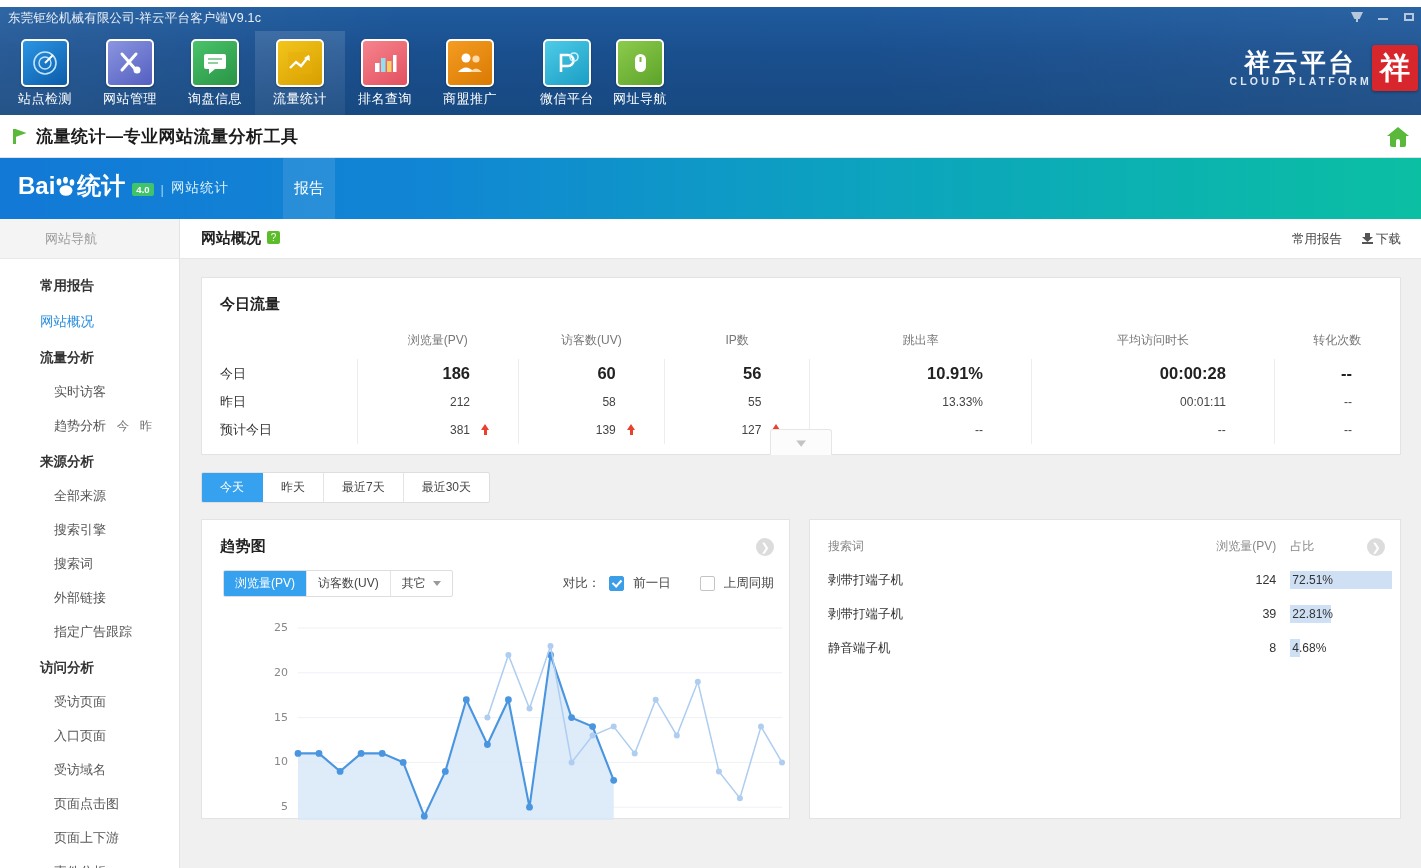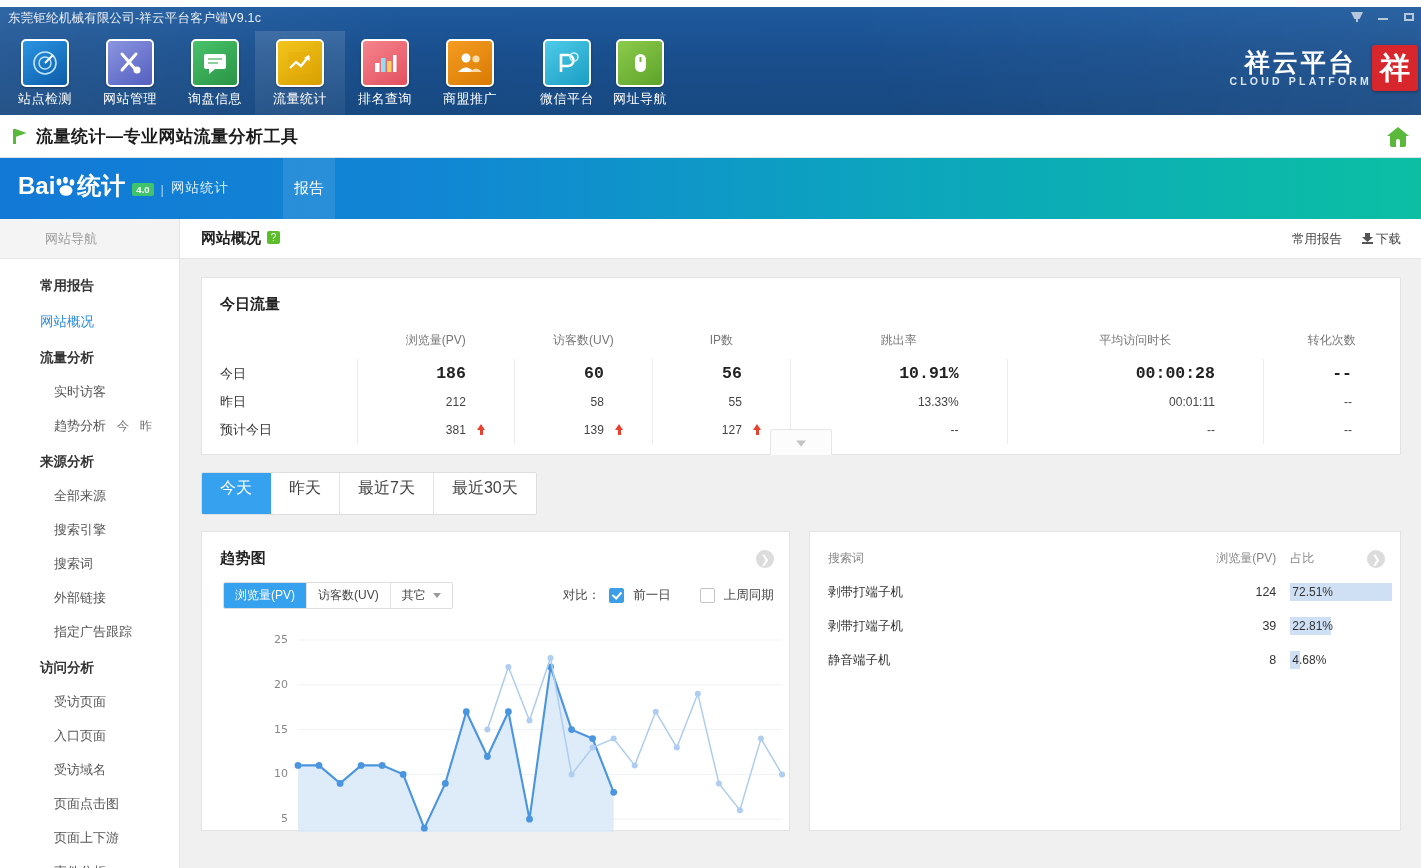--- a/index.html
+++ b/index.html
@@ -148,40 +148,40 @@
   .card-today{width:1200px;position:relative;padding:0 0 10px;}
   .ct-title{font-size:15px;font-weight:bold;color:#222;padding:17px 0 0 18px;}
   table.stats{width:100%;border-collapse:collapse;margin-top:14px;}
   table.stats th{
     font-weight:normal;color:#777;font-size:12px;padding:4px 0 10px;text-align:center;
   }
   table.stats th.lbl{width:155px;}
   table.stats td{padding:5px 0;text-align:right;font-size:12px;color:#444;position:relative;}
   table.stats td.lbl{text-align:left;padding-left:18px;font-size:13px;color:#333;}
   table.stats td.val{padding-right:48px;border-left:1px solid #ededed;}
-  table.stats tr.r1 td.val{font-size:16.5px;font-weight:bold;color:#222;font-family:Liberation Mono, monospace;}
+  table.stats tr.r1 td.val{font-size:16.5px;font-weight:bold;color:#222;font-family:Liberation Sans, sans-serif;}
   table.stats tr.r1 td.lbl{}
   .arrow-up{
     position:absolute;right:28px;top:50%;margin-top:-6px;width:9px;height:11px;
   }
   .arrow-up .h{position:absolute;left:0;top:0;width:0;height:0;border-left:4.5px solid transparent;border-right:4.5px solid transparent;border-bottom:6px solid #e8412e;}
   .arrow-up .s{position:absolute;left:3px;top:5px;width:3px;height:6px;background:#e8412e;}
   .collapse-wrap{
     position:absolute;left:0;right:0;bottom:-1px;display:flex;justify-content:center;
   }
   .collapse-btn{
     width:60px;height:25px;border:1px solid #e6e6e6;border-bottom:none;background:#fcfcfc;
     display:flex;align-items:center;justify-content:center;cursor:pointer;border-radius:3px 3px 0 0;
   }
   .chev-dbl{color:#c4c4c4;font-size:13px;line-height:1;transform:scaleX(1.5);}
 
   
   .date-tabs{display:flex;margin-top:17px;border:1px solid #dedede;width:-moz-fit-content;width:fit-content;background:#fff;border-radius:2px;overflow:hidden;}
   .date-tab{
-    padding:0 18px;height:41px;line-height:29px;font-size:16px;color:#444;cursor:pointer;
+    padding:0 18px;height:29px;line-height:29px;font-size:12px;color:#444;cursor:pointer;
     border-right:1px solid #e4e4e4;min-width:40px;text-align:center;box-sizing:border-box;
   }
   .date-tab:last-child{border-right:none;}
   .date-tab.active{background:#35a1ef;color:#fff;border-right-color:#35a1ef;}
 
   
   .cards-row{display:flex;gap:19px;margin-top:16px;}
   .card-trend{width:589px;height:300px;position:relative;}
   .card-top10{width:592px;height:300px;position:relative;}
   .card-h{font-size:15px;font-weight:bold;color:#222;padding:17px 0 0 18px;letter-spacing:.4px;}

